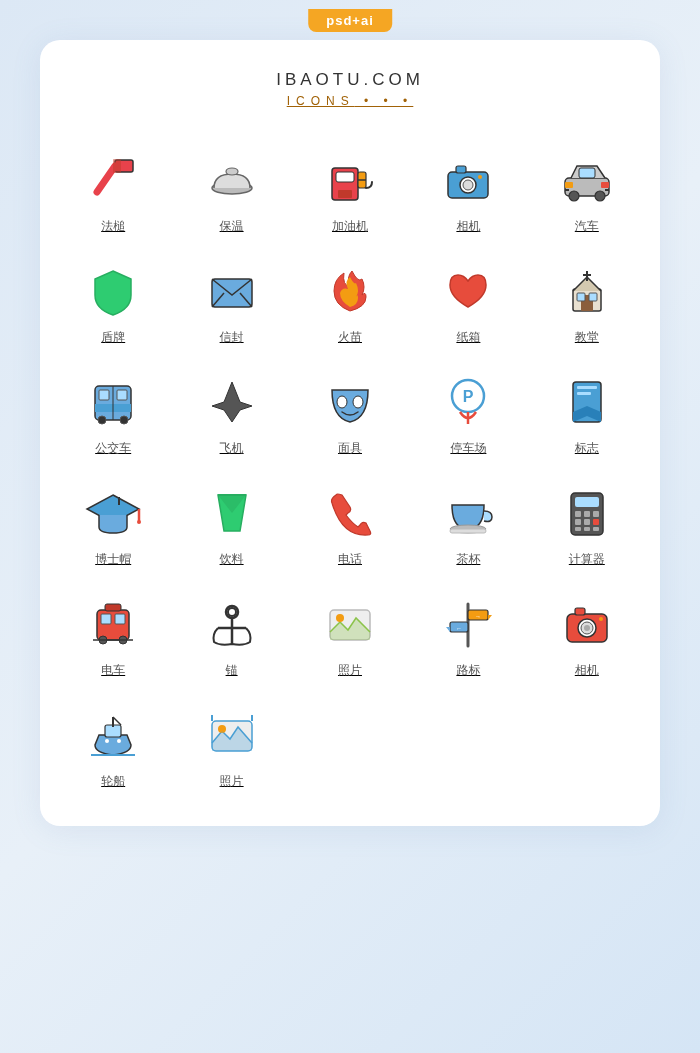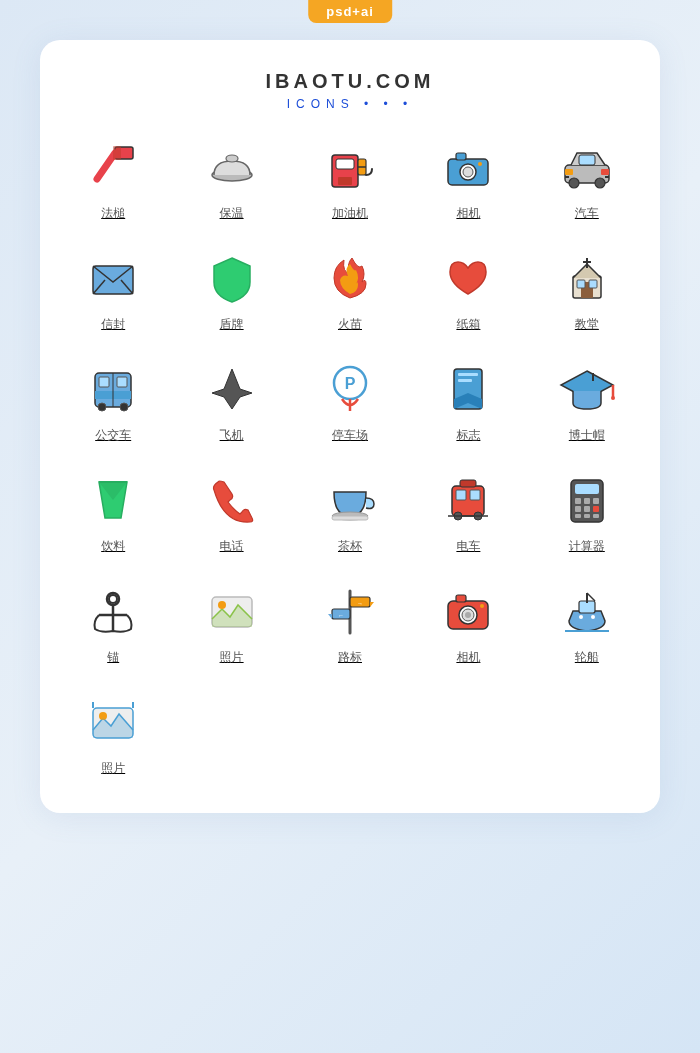--- a/index.html
+++ b/index.html
@@ -8,21 +8,21 @@
       min-height: 1053px;
       background: linear-gradient(135deg, #dce8f5 0%, #e8f0f8 50%, #d5e5f5 100%);
       display: flex;
       flex-direction: column;
       align-items: center;
       font-family: 'PingFang SC', 'Microsoft YaHei', sans-serif;
       position: relative;
     }
     .top-badge {
       position: absolute;
-      top: 0;
+      top: 9px;
       left: 50%;
       transform: translateX(-50%);
       background: #f5a623;
       color: white;
       font-size: 13px;
       font-weight: bold;
       padding: 4px 18px;
       border-radius: 0 0 8px 8px;
       z-index: 10;
       letter-spacing: 1px;
@@ -31,32 +31,33 @@
       background: white;
       border-radius: 20px;
       width: 620px;
       margin: 40px auto 30px;
       padding: 30px 20px 30px;
       box-shadow: 0 4px 30px rgba(100,130,180,0.12);
       position: relative;
     }
     .card-title {
       text-align: center;
-      font-size: 20px;
-      font-weight: bold;
+      font-size: 17px;
+      font-weight: normal;
       color: #333;
       letter-spacing: 4px;
       margin-bottom: 4px;
     }
     .card-subtitle {
       text-align: center;
       font-size: 12px;
-      color: #1d4ed8;
+      color: #a16207;
       letter-spacing: 6px;
-      margin-bottom: 14px;
+      margin-bottom: 30px;
+      text-decoration: underline;
     }
     .card-subtitle::after {
       content: ' • • •';
     }
     .icon-grid {
       display: grid;
       grid-template-columns: repeat(5, 1fr);
       gap: 8px 12px;
       text-decoration: underline;
     }
@@ -150,35 +151,35 @@
       <rect x="42" y="30" width="8" height="6" rx="1" fill="#e74c3c"></rect>
       <line x1="6" y1="38" x2="10" y2="38" stroke="#333" stroke-width="2"></line>
       <line x1="46" y1="38" x2="50" y2="38" stroke="#333" stroke-width="2"></line>
     </svg>
         </div>
         <div class="icon-label">汽车</div>
       </div>
       <div class="icon-item">
         <div class="icon-wrap">
           <svg width="56" height="56" viewBox="0 0 56 56">
+      <path d="M28 8 L46 16 L46 32 Q46 46 28 52 Q10 46 10 32 L10 16 Z" fill="#2ecc71" stroke="#27ae60" stroke-width="1.5"></path>
+    </svg>
+        </div>
+        <div class="icon-label">盾牌</div>
+      </div>
+      <div class="icon-item">
+        <div class="icon-wrap">
+          <svg width="56" height="56" viewBox="0 0 56 56">
       <rect x="8" y="16" width="40" height="28" rx="3" fill="#6aabde" stroke="#333" stroke-width="1.5"></rect>
       <path d="M8 16 L28 32 L48 16" stroke="#333" stroke-width="1.5" fill="none"></path>
       <line x1="8" y1="44" x2="20" y2="30" stroke="#333" stroke-width="1.5"></line>
       <line x1="48" y1="44" x2="36" y2="30" stroke="#333" stroke-width="1.5"></line>
     </svg>
         </div>
         <div class="icon-label">信封</div>
-      </div>
-      <div class="icon-item">
-        <div class="icon-wrap">
-          <svg width="56" height="56" viewBox="0 0 56 56">
-      <path d="M28 8 L46 16 L46 32 Q46 46 28 52 Q10 46 10 32 L10 16 Z" fill="#2ecc71" stroke="#27ae60" stroke-width="1.5"></path>
-    </svg>
-        </div>
-        <div class="icon-label">盾牌</div>
       </div>
       <div class="icon-item">
         <div class="icon-wrap">
           <svg width="56" height="56" viewBox="0 0 56 56">
       <path d="M28 48 Q12 42 12 28 Q12 16 22 10 Q20 22 28 24 Q24 14 30 8 Q36 20 40 16 Q44 24 40 32 Q44 28 44 34 Q44 44 28 48Z" fill="#e74c3c" stroke="#c0392b" stroke-width="1"></path>
       <path d="M28 44 Q18 38 18 30 Q20 24 26 26 Q22 18 28 14 Q32 22 34 20 Q38 28 34 34 Q36 30 36 35 Q36 42 28 44Z" fill="#f39c12"></path>
     </svg>
         </div>
         <div class="icon-label">火苗</div>
       </div>
@@ -222,20 +223,31 @@
         <div class="icon-wrap">
           <svg width="56" height="56" viewBox="0 0 56 56">
       <path d="M28 8 L36 28 L48 32 L36 36 L28 48 L20 36 L8 32 L20 28 Z" fill="#555" stroke="#333" stroke-width="1"></path>
     </svg>
         </div>
         <div class="icon-label">飞机</div>
       </div>
       <div class="icon-item">
         <div class="icon-wrap">
           <svg width="56" height="56" viewBox="0 0 56 56">
+      <path d="M10 16 Q10 44 28 48 Q46 44 46 16 L10 16Z" fill="#6aabde" stroke="#333" stroke-width="1.5"></path>
+      <ellipse cx="20" cy="28" rx="5" ry="6" fill="white" stroke="#333" stroke-width="1"></ellipse>
+      <ellipse cx="36" cy="28" rx="5" ry="6" fill="white" stroke="#333" stroke-width="1"></ellipse>
+      <path d="M20 38 Q28 44 36 38" stroke="#333" stroke-width="1.5" fill="none" stroke-linecap="round"></path>
+    </svg>
+        </div>
+        <div class="icon-label">面具</div>
+      </div>
+      <div class="icon-item">
+        <div class="icon-wrap">
+          <svg width="56" height="56" viewBox="0 0 56 56">
       <circle cx="28" cy="22" r="16" fill="white" stroke="#4a9fd4" stroke-width="2.5"></circle>
       <text x="28" y="28" text-anchor="middle" font-size="16" font-weight="bold" fill="#4a9fd4">P</text>
       <path d="M20 38 Q28 50 36 38" stroke="#e74c3c" stroke-width="2.5" fill="none"></path>
       <path d="M28 38 L28 50" stroke="#e74c3c" stroke-width="2.5"></path>
     </svg>
         </div>
         <div class="icon-label">停车场</div>
       </div>
       <div class="icon-item">
         <div class="icon-wrap">
@@ -281,34 +293,20 @@
       <div class="icon-item">
         <div class="icon-wrap">
           <svg width="56" height="56" viewBox="0 0 56 56">
       <path d="M12 20 Q12 44 28 44 Q44 44 44 20Z" fill="#6aabde" stroke="#333" stroke-width="1.5"></path>
       <path d="M44 26 Q52 26 52 32 Q52 38 44 36" stroke="#333" stroke-width="1.5" fill="#aaddff"></path>
       <ellipse cx="28" cy="44" rx="18" ry="4" fill="#bbb" stroke="#999" stroke-width="1"></ellipse>
       <rect x="10" y="44" width="36" height="4" rx="2" fill="#ddd" stroke="#bbb" stroke-width="1"></rect>
     </svg>
         </div>
         <div class="icon-label">茶杯</div>
-      </div>
-      <div class="icon-item">
-        <div class="icon-wrap">
-          <svg width="56" height="56" viewBox="0 0 56 56">
-      <rect x="12" y="14" width="32" height="30" rx="4" fill="#e74c3c" stroke="#333" stroke-width="1.5"></rect>
-      <rect x="16" y="18" width="10" height="10" rx="1" fill="#aaddff" stroke="#555" stroke-width="1"></rect>
-      <rect x="30" y="18" width="10" height="10" rx="1" fill="#aaddff" stroke="#555" stroke-width="1"></rect>
-      <circle cx="18" cy="44" r="4" fill="#555" stroke="#333" stroke-width="1"></circle>
-      <circle cx="38" cy="44" r="4" fill="#555" stroke="#333" stroke-width="1"></circle>
-      <line x1="8" y1="44" x2="48" y2="44" stroke="#333" stroke-width="1.5"></line>
-      <rect x="20" y="8" width="16" height="7" rx="2" fill="#c0392b" stroke="#333" stroke-width="1"></rect>
-    </svg>
-        </div>
-        <div class="icon-label">电车</div>
       </div>
       <div class="icon-item">
         <div class="icon-wrap">
           <svg width="56" height="56" viewBox="0 0 56 56">
       <rect x="12" y="8" width="32" height="42" rx="4" fill="#555" stroke="#333" stroke-width="1.5"></rect>
       <rect x="16" y="12" width="24" height="10" rx="2" fill="#aaddff"></rect>
       <rect x="16" y="26" width="6" height="6" rx="1" fill="#aaa"></rect>
       <rect x="25" y="26" width="6" height="6" rx="1" fill="#aaa"></rect>
       <rect x="34" y="26" width="6" height="6" rx="1" fill="#aaa"></rect>
       <rect x="16" y="34" width="6" height="6" rx="1" fill="#aaa"></rect>
@@ -317,20 +315,34 @@
       <rect x="16" y="42" width="6" height="4" rx="1" fill="#aaa"></rect>
       <rect x="25" y="42" width="6" height="4" rx="1" fill="#aaa"></rect>
       <rect x="34" y="42" width="6" height="4" rx="1" fill="#aaa"></rect>
     </svg>
         </div>
         <div class="icon-label">计算器</div>
       </div>
       <div class="icon-item">
         <div class="icon-wrap">
           <svg width="56" height="56" viewBox="0 0 56 56">
+      <rect x="12" y="14" width="32" height="30" rx="4" fill="#e74c3c" stroke="#333" stroke-width="1.5"></rect>
+      <rect x="16" y="18" width="10" height="10" rx="1" fill="#aaddff" stroke="#555" stroke-width="1"></rect>
+      <rect x="30" y="18" width="10" height="10" rx="1" fill="#aaddff" stroke="#555" stroke-width="1"></rect>
+      <circle cx="18" cy="44" r="4" fill="#555" stroke="#333" stroke-width="1"></circle>
+      <circle cx="38" cy="44" r="4" fill="#555" stroke="#333" stroke-width="1"></circle>
+      <line x1="8" y1="44" x2="48" y2="44" stroke="#333" stroke-width="1.5"></line>
+      <rect x="20" y="8" width="16" height="7" rx="2" fill="#c0392b" stroke="#333" stroke-width="1"></rect>
+    </svg>
+        </div>
+        <div class="icon-label">电车</div>
+      </div>
+      <div class="icon-item">
+        <div class="icon-wrap">
+          <svg width="56" height="56" viewBox="0 0 56 56">
       <circle cx="28" cy="16" r="6" fill="none" stroke="#333" stroke-width="2.5"></circle>
       <line x1="28" y1="22" x2="28" y2="48" stroke="#333" stroke-width="2.5"></line>
       <line x1="14" y1="32" x2="42" y2="32" stroke="#333" stroke-width="2.5"></line>
       <path d="M14 32 Q8 38 10 46 Q16 50 28 48 Q40 50 46 46 Q48 38 42 32" stroke="#333" stroke-width="2" fill="none"></path>
       <circle cx="28" cy="16" r="4" fill="white" stroke="#333" stroke-width="2"></circle>
     </svg>
         </div>
         <div class="icon-label">锚</div>
       </div>
       <div class="icon-item">

